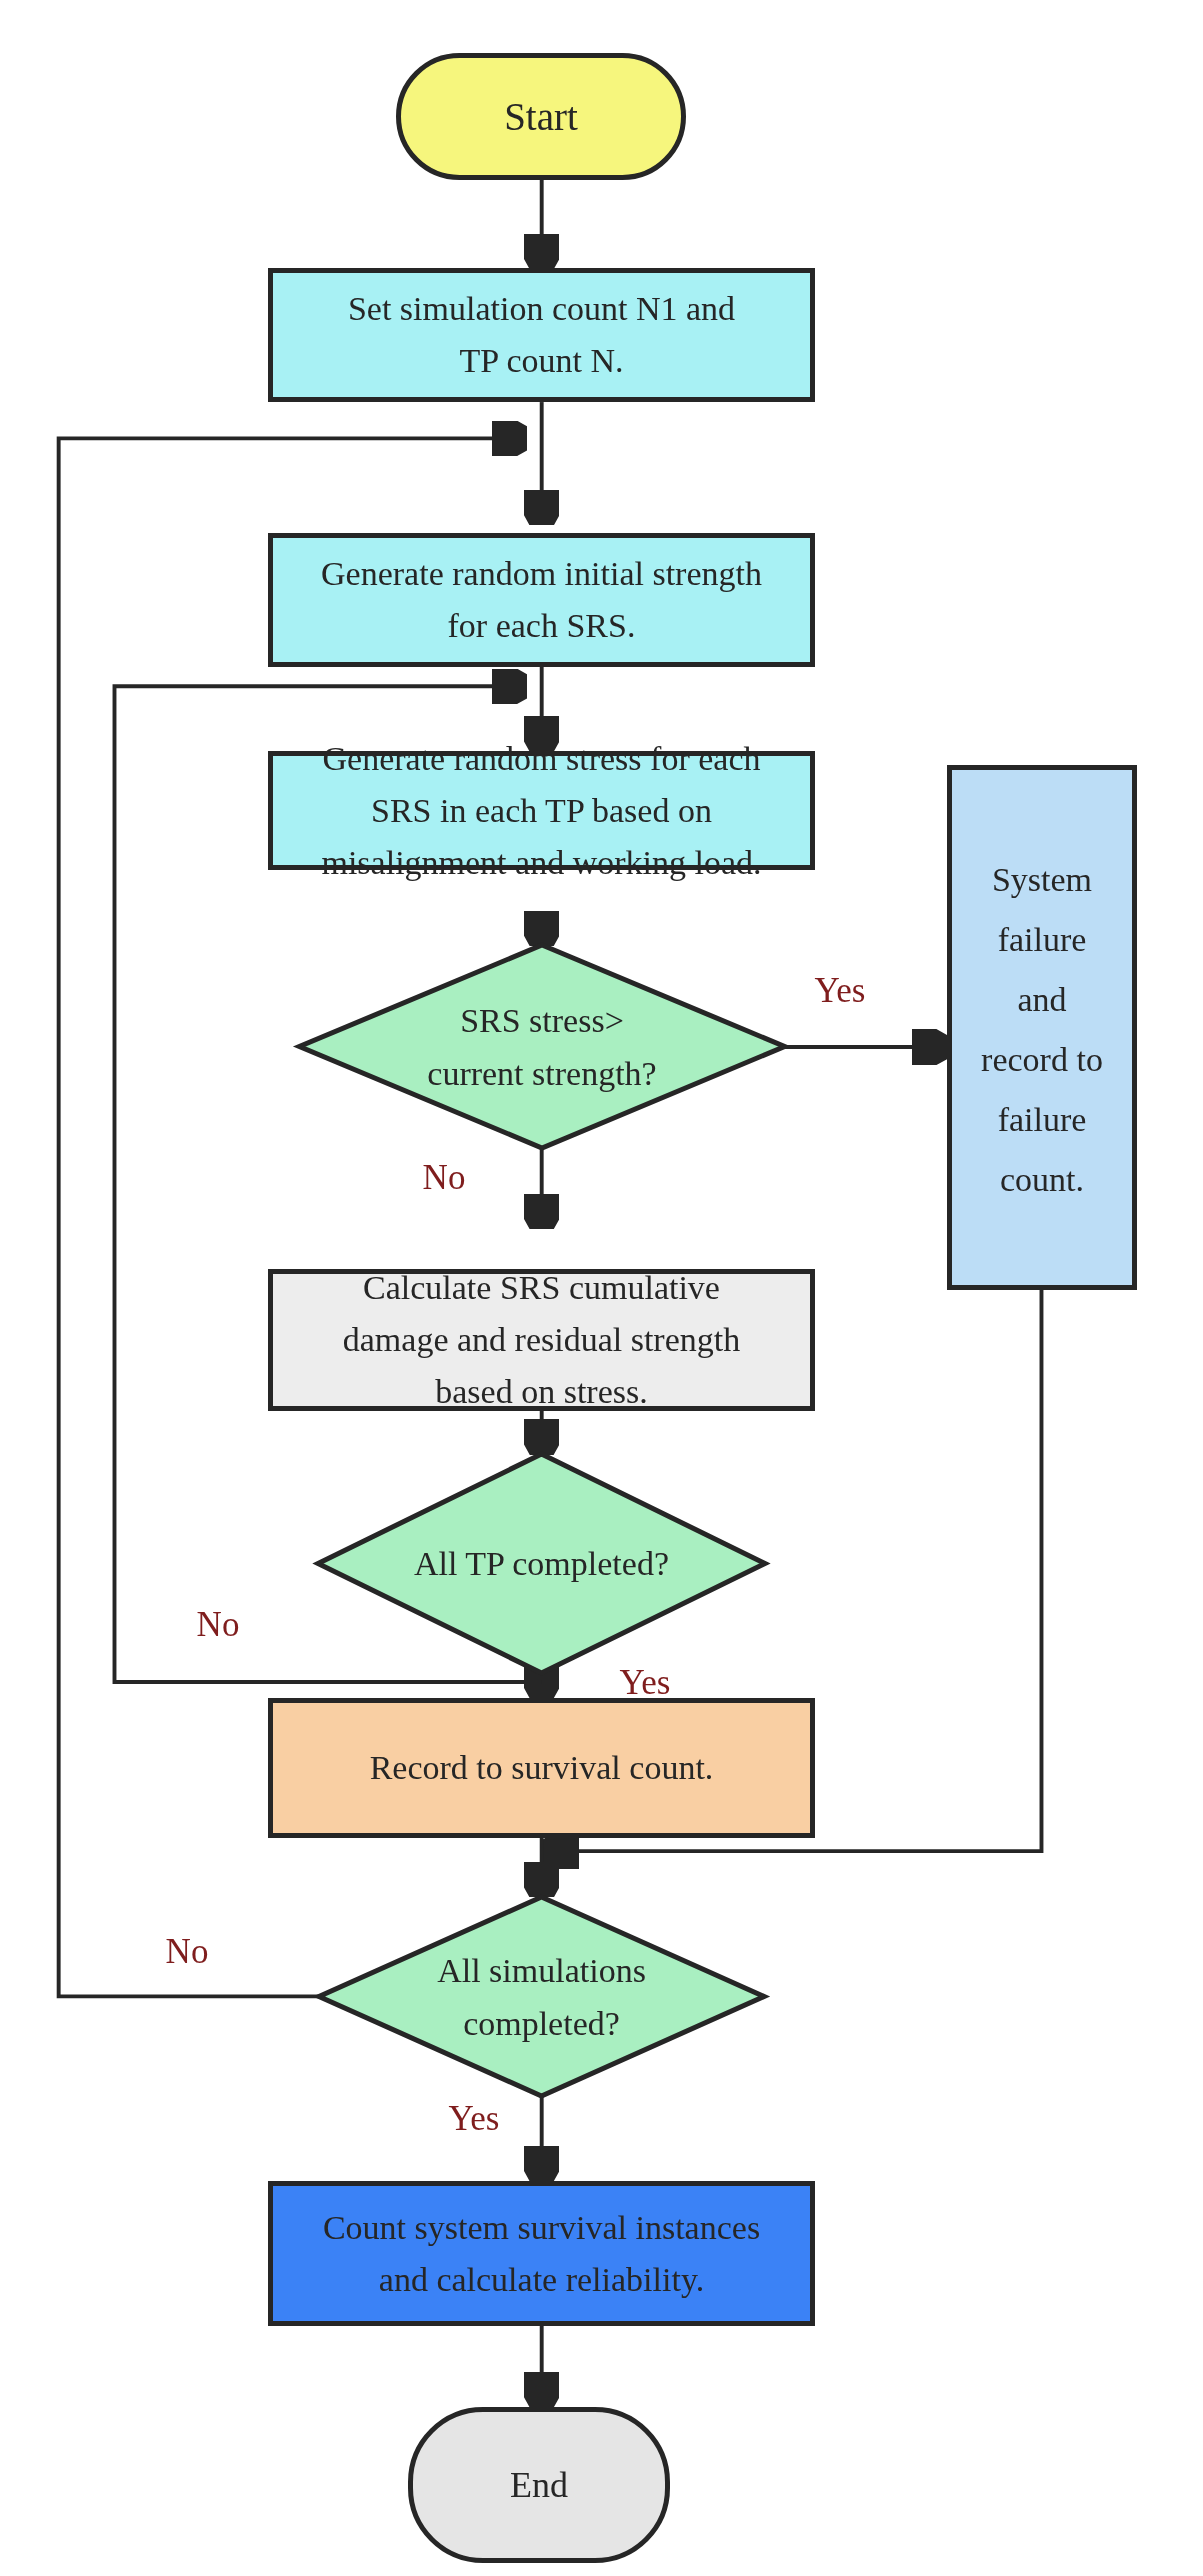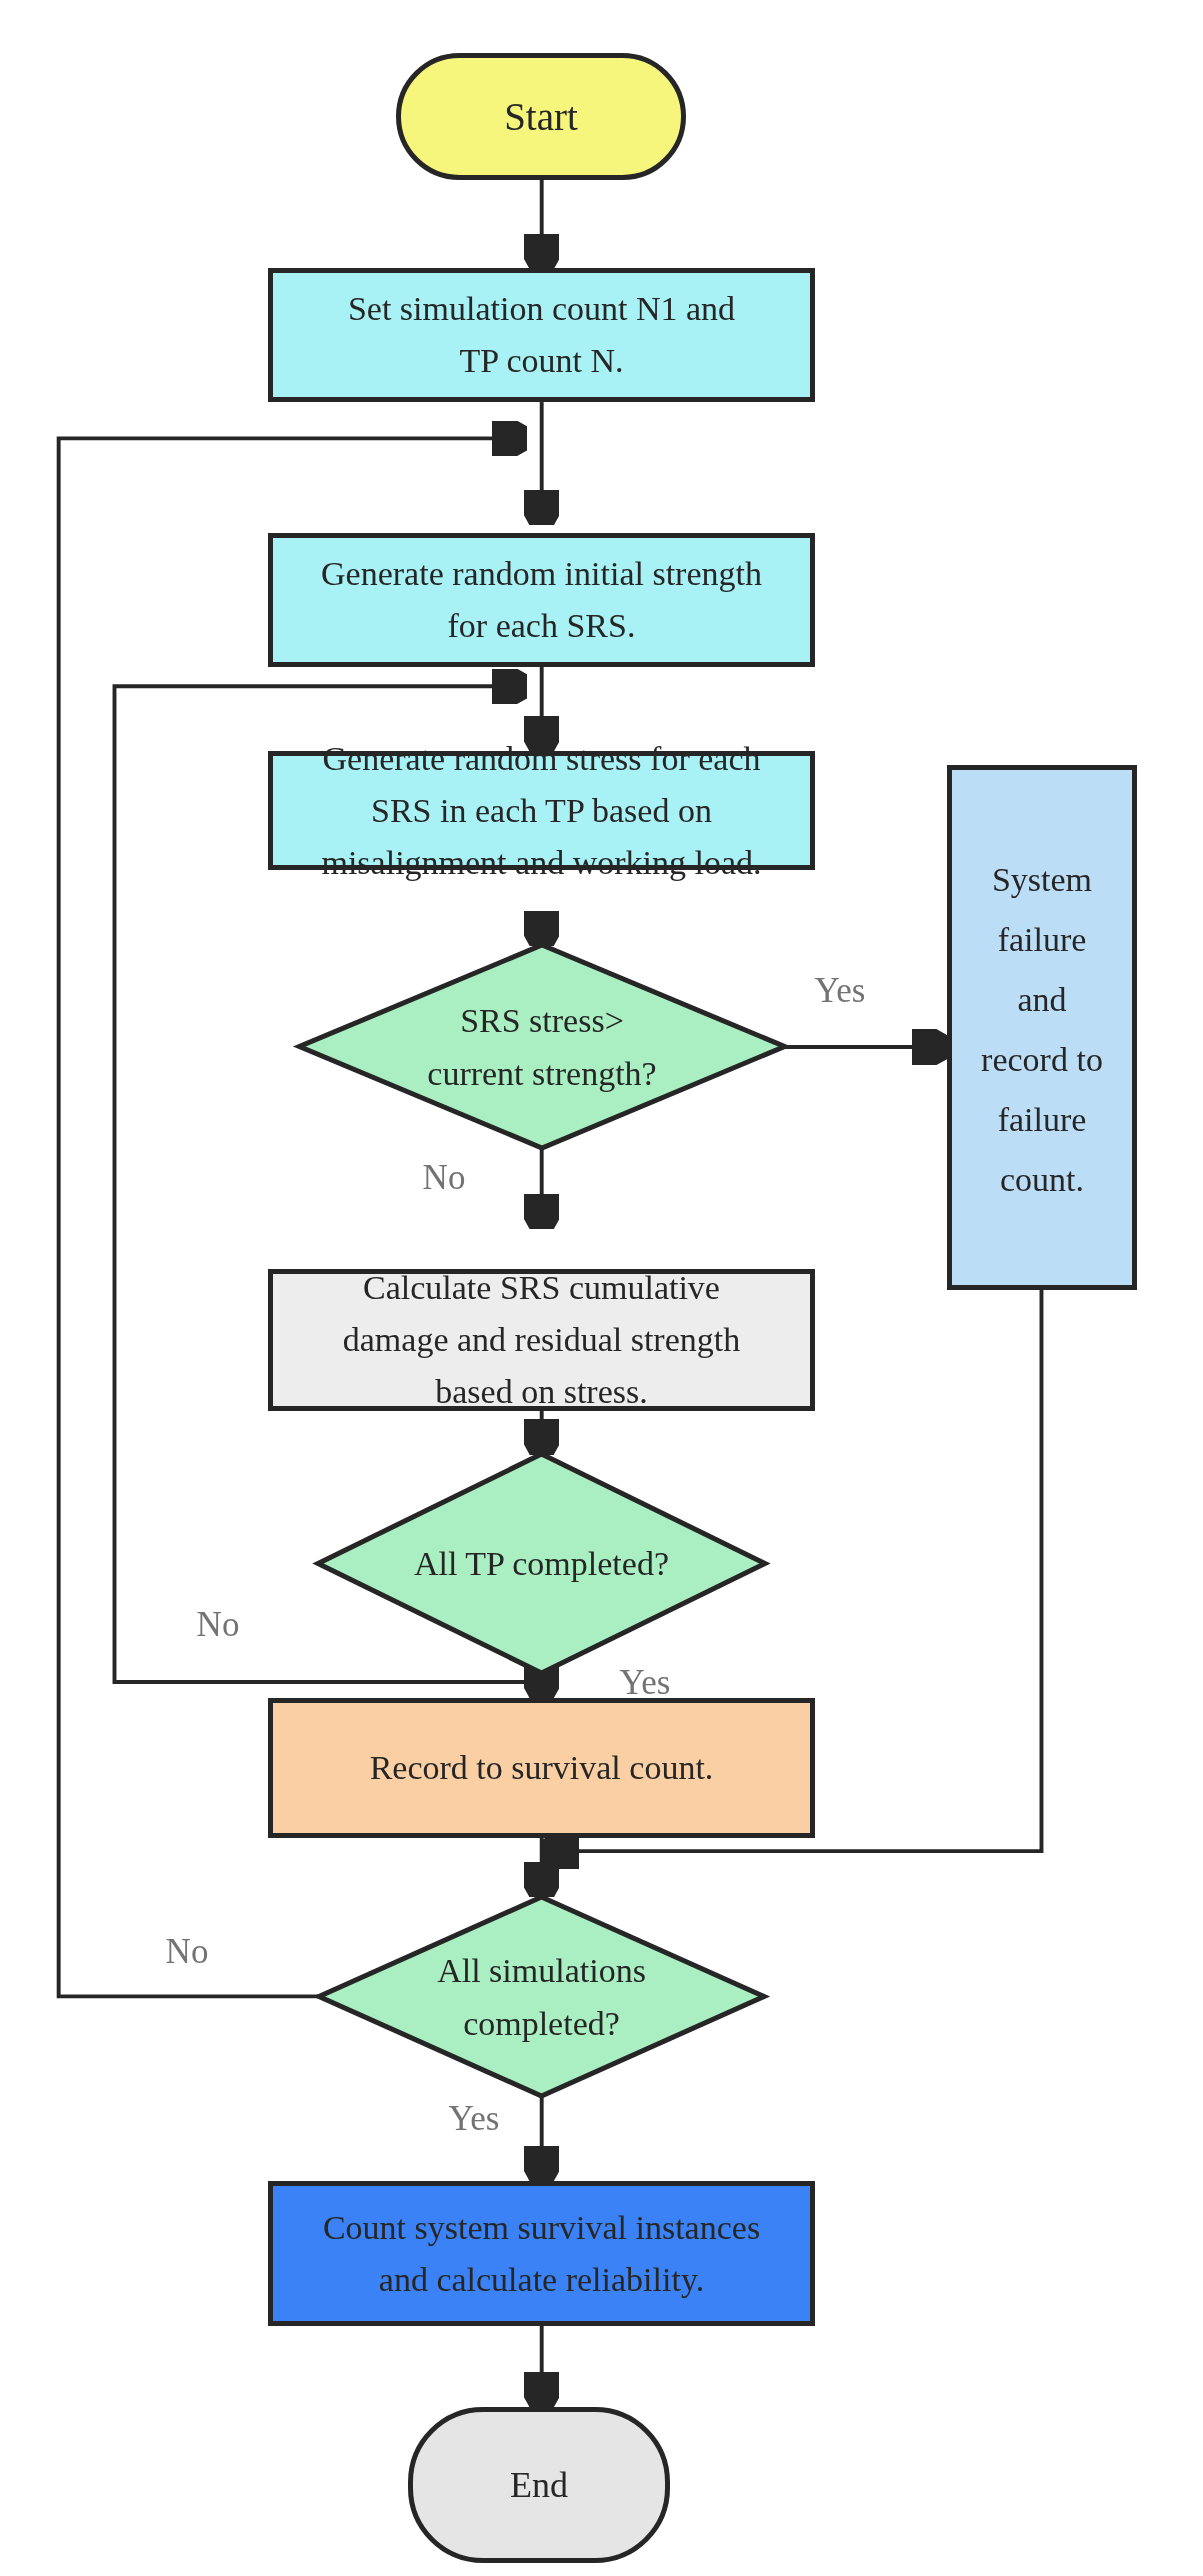--- a/index.html
+++ b/index.html
@@ -8,21 +8,21 @@
   svg.edges{position:absolute;left:0;top:0;overflow:visible;}
   svg.edges path{fill:none;stroke:#262626;stroke-width:7;}
   .node{position:absolute;box-sizing:border-box;display:flex;align-items:center;justify-content:center;
         text-align:center;white-space:pre-line;font-size:34px;line-height:52px;border:5px solid #262626;}
   .terminator{border-radius:67px;font-size:39px;}
   .process{}
   .tall{line-height:60px;padding-top:5.6px;}
   .dshape{position:absolute;overflow:visible;}
   .dlabel{position:absolute;display:flex;align-items:center;justify-content:center;text-align:center;
           white-space:pre-line;font-size:34px;line-height:53px;}
-  .edge-label{position:absolute;transform:translate(-50%,-50%);font-size:35px;color:#737373;white-space:nowrap;}
+  .edge-label{position:absolute;transform:translate(-50%,-50%);font-size:35px;color:#7f1d1d;white-space:nowrap;}
 </style>
 </head>
 <body>
 
 <div class="canvas">
 
   <svg class="edges" width="1204" height="2576" viewBox="0 0 2156 4613">
     <defs>
       <marker id="arrow" viewBox="0 0 10 10" refX="8.6" refY="5" markerWidth="9" markerHeight="9" orient="auto-start-reverse" markerUnits="strokeWidth">
         <path d="M0,0 L9,5 L0,10 Z" fill="#262626" stroke="none"></path>

